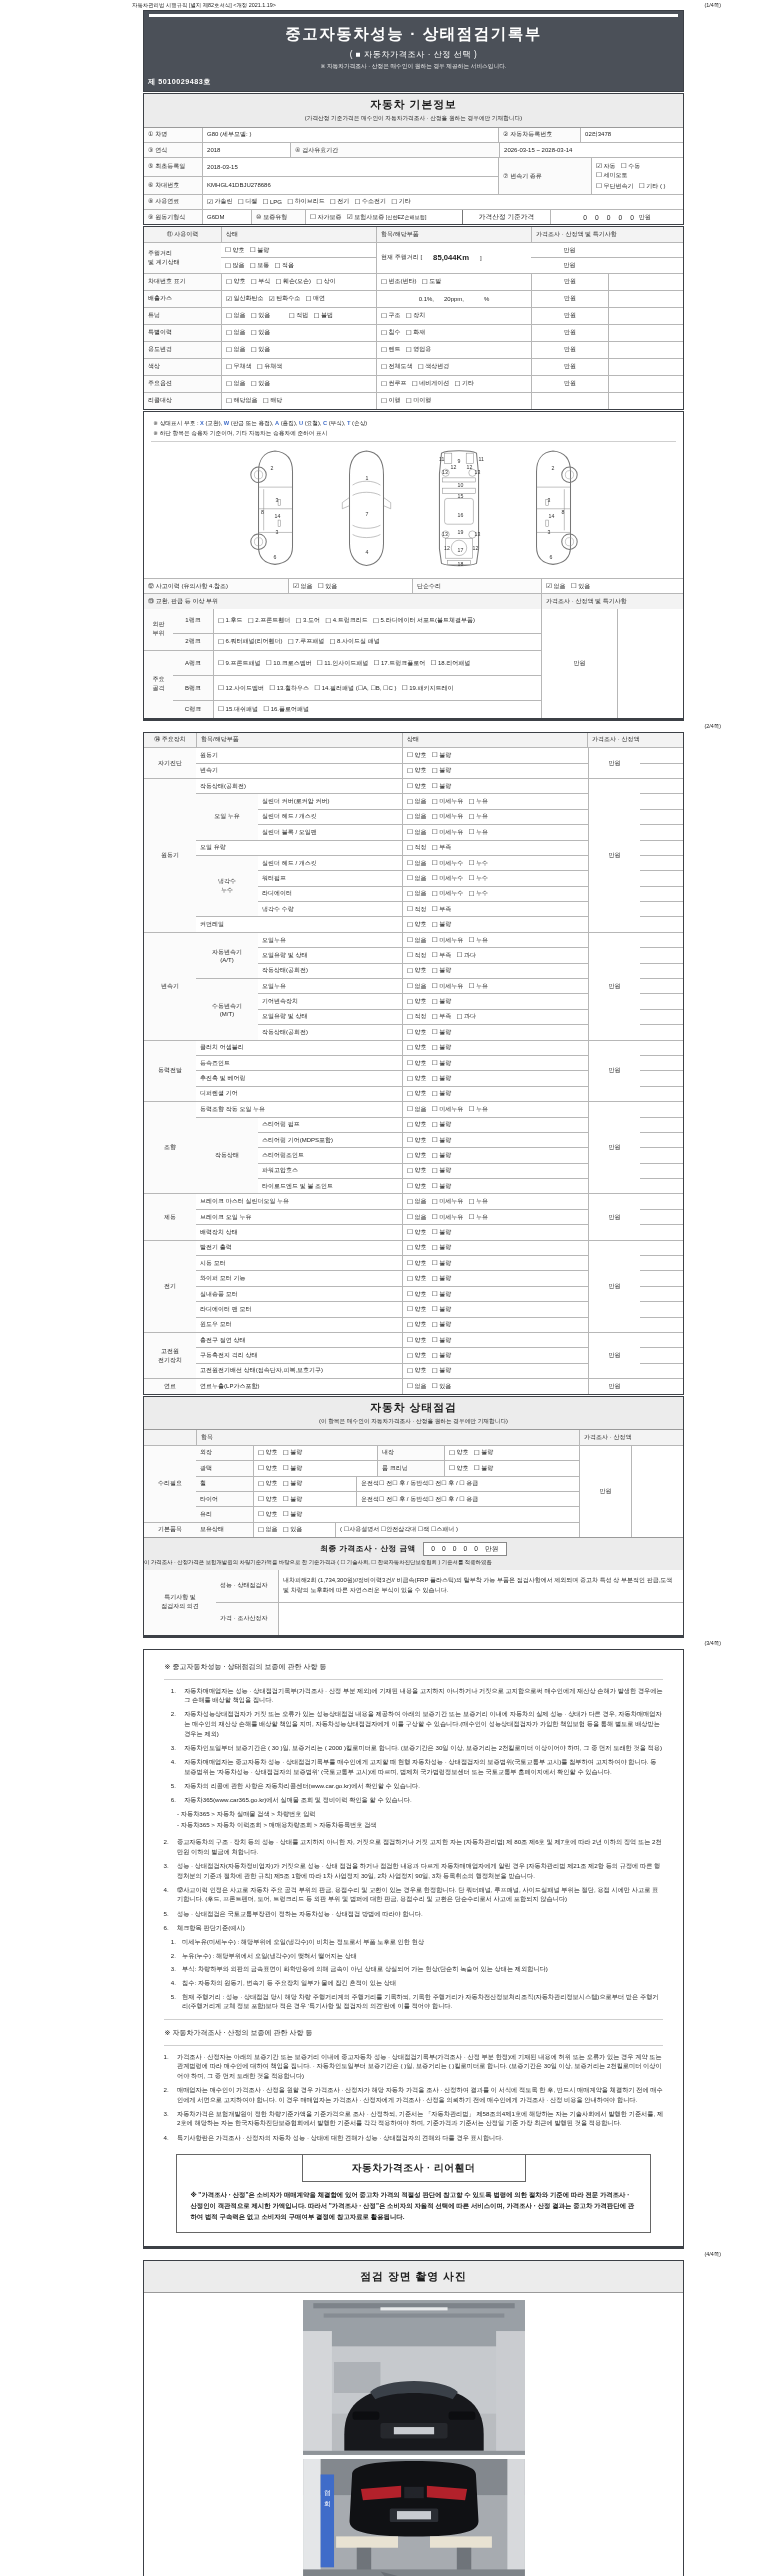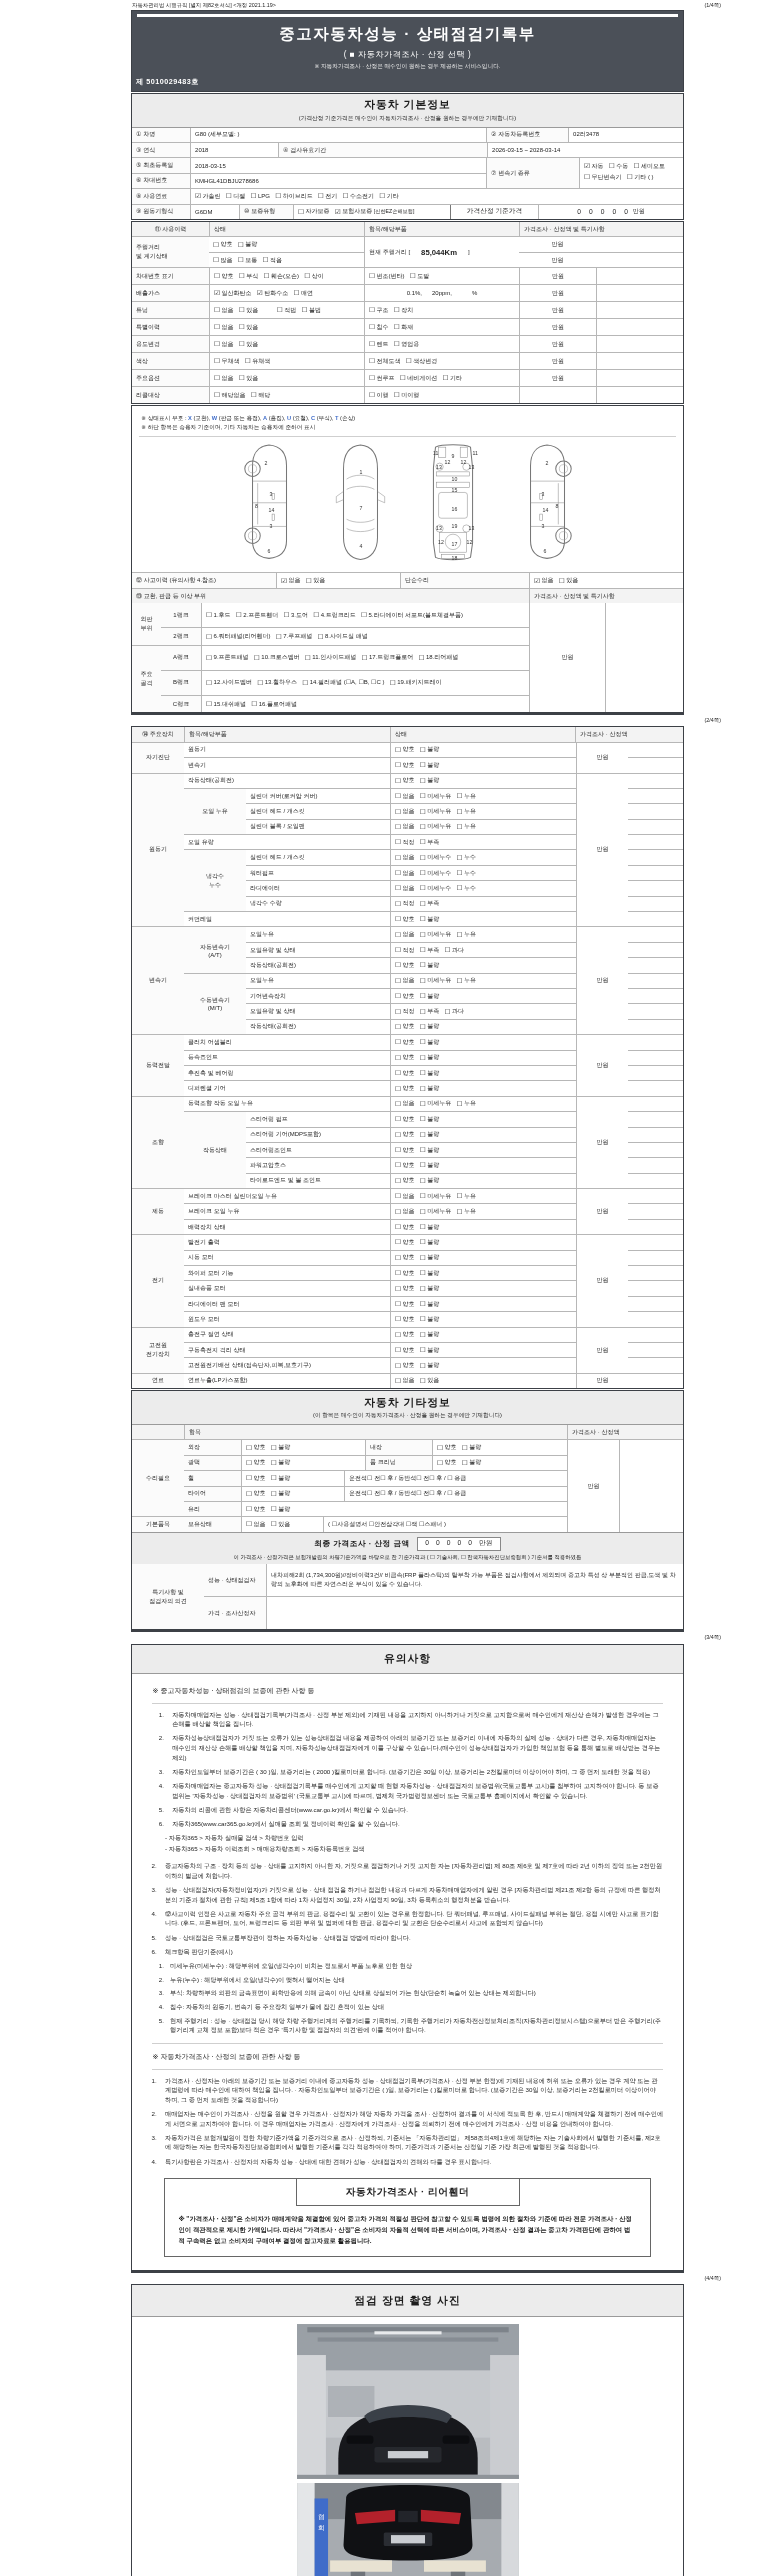--- a/index.html
+++ b/index.html
@@ -1,21 +1,21 @@
 <!DOCTYPE html>
 <html style="font-size:8.2px"><head>
 <meta charset="utf-8">
 <style>
   html,body{margin:0;padding:0;background:#fff;}
   body{width:773px;height:2576px;overflow:hidden;font-family:"Liberation Sans","DejaVu Sans",sans-serif;color:#1d1d1d;}
   .wrap{width:591px;margin-left:131px;padding-top:1px;}
   .topline{display:flex;justify-content:space-between;font-size:5.4px;color:#222;padding:0.5px 1px 1.5px 1px;}
   .pagemark{text-align:right;font-size:5.4px;color:#222;padding:1px 1px 2.1px 1px;}
   .doc{width:553px;box-sizing:border-box;}
-  .box{border:1px solid #3c4046;box-sizing:border-box;background:#fff;margin-bottom:1px;}
+  .box{border:1px solid #3c4046;box-sizing:border-box;background:#fff;margin-bottom:1px;margin-left:12px;}
   .page-end{border-bottom:3.6px solid #3c4046;}
   
   .dochead{background:#4b5058;color:#fff;padding:2.1px 4.1px 4.1px 4.1px;}
   .dochead .strip{height:3.1px;background:#fff;margin:1px 0.5px 7.2px 0.5px;}
   .dochead .t1{text-align:center;font-size:15.5px;font-weight:bold;letter-spacing:1.5px;}
   .dochead .t2{text-align:center;font-size:8.2px;margin-top:3.6px;letter-spacing:0.5px;}
   .dochead .t3{text-align:center;font-size:5.7px;margin-top:2.6px;color:#eee;}
   .dochead .docno{font-size:7.2px;font-weight:bold;margin-top:6.2px;letter-spacing:0.5px;}
   
   .shead{background:#ececec;text-align:center;padding:4.6px 0 3.6px 0;border-bottom:0.5px solid #9a9a9a;}
@@ -60,21 +60,21 @@
   .nsub{margin:1.5px 0 1.5px 13.4px;}
   .nsub2{display:flex;margin:4.1px 0 4.1px 7.2px;}
   .nsub2 .no{width:11.3px;flex:none;}
   .block1 .nitem{margin-left:7.2px;}
   .defbox{border:0.5px solid #666;margin:11.3px 12.4px 3.1px 12.4px;padding:0 13.4px 9.3px 13.4px;position:relative;}
   .defbox .dtitle{border:0.5px solid #666;background:#fff;width:222px;margin:-0.5px auto 7.2px auto;text-align:center;font-size:9.8px;font-weight:bold;padding:5.2px 0;letter-spacing:0.5px;}
   .defbox .dtext{font-size:6.4px;line-height:1.75;font-weight:bold;}
   
   .opin .c{min-height:29px;}
   .optext{font-size:6px;line-height:1.6;}
-  .finalstrip{background:#ececec;border-top:0.5px solid #9a9a9a;padding:4.1px 0 3.6px 0;text-align:center;}
+  .finalstrip{background:#ececec;border-top:0.5px solid #9a9a9a;padding:4.1px 0 3.6px 0;}
   .finalstrip .row1{font-size:7.7px;font-weight:bold;letter-spacing:0.5px;display:flex;justify-content:center;align-items:center;gap:7.2px;}
   .valbox{border:0.5px solid #888;background:#fff;padding:1.5px 7.2px;font-size:6.7px;letter-spacing:2.6px;font-weight:normal;}
   .finalstrip .row2{font-size:5.4px;margin-top:3.1px;}
   .vlabel{white-space:pre-line;text-align:center;justify-content:center;}
 </style>
 </head>
 <body>
 
 <div class="wrap">
 
@@ -1569,21 +1569,21 @@
               <div class="frow">
                 <div class="c" style="flex: 1 1 0%; min-height: 14px;"></div>
               </div>
             </div>
           </div>
         </div>
     </div>
 
     <div class="box page-end">
       <div class="shead">
-        <div class="st">자동차 기타정보</div>
+        <div class="st">자동차 상태점검</div>
         <div class="ss">(이 항목은 매수인이 자동차가격조사 · 산정을 원하는 경우에만 기재합니다)</div>
       </div>
       <div class="tbl" id="other-table">
           <div class="frow">
             <div class="c hd" style="width: 52px;"></div>
             <div class="c hd" style="width: 383px;">항목</div>
             <div class="c hd" style="flex: 1 1 0%;">가격조사 · 산정액</div>
           </div>
           <div class="frow">
             <div class="stack" style="width: 435px;">
@@ -1729,23 +1729,20 @@
           </div>
         </div>
     </div>
   </div>
 
   <div class="pagemark">(3/4쪽)</div>
 
   <div class="doc">
 
     <div class="box page-end">
-      <div class="shead">
-        <div class="st" style="padding:3.1px 0">유의사항</div>
-      </div>
       <div class="ncontent">
         <div class="nsubhead">※ 중고자동차성능 · 상태점검의 보증에 관한 사항 등</div>
         <div class="block1" id="notices-block1">
             <div class="nitem">
               <span class="no">1.</span>
               <span class="tx">자동차매매업자는 성능 · 상태점검기록부(가격조사 · 산정 부분 제외)에 기재된 내용을 고지하지 아니하거나 거짓으로 고지함으로써 매수인에게 재산상 손해가 발생한 경우에는 그 손해를 배상할 책임을 집니다.</span>
             </div>
             <div class="nitem">
               <span class="no">2.</span>
               <span class="tx">자동차성능상태점검자가 거짓 또는 오류가 있는 성능상태점검 내용을 제공하여 아래의 보증기간 또는 보증거리 이내에 자동차의 실제 성능 · 상태가 다른 경우, 자동차매매업자는 매수인의 재산상 손해를 배상할 책임을 지며, 자동차성능상태점검자에게 이를 구상할 수 있습니다.(매수인이 성능상태점검자가 가입한 책임보험 등을 통해 별도로 배상받는 경우는 제외)</span>

